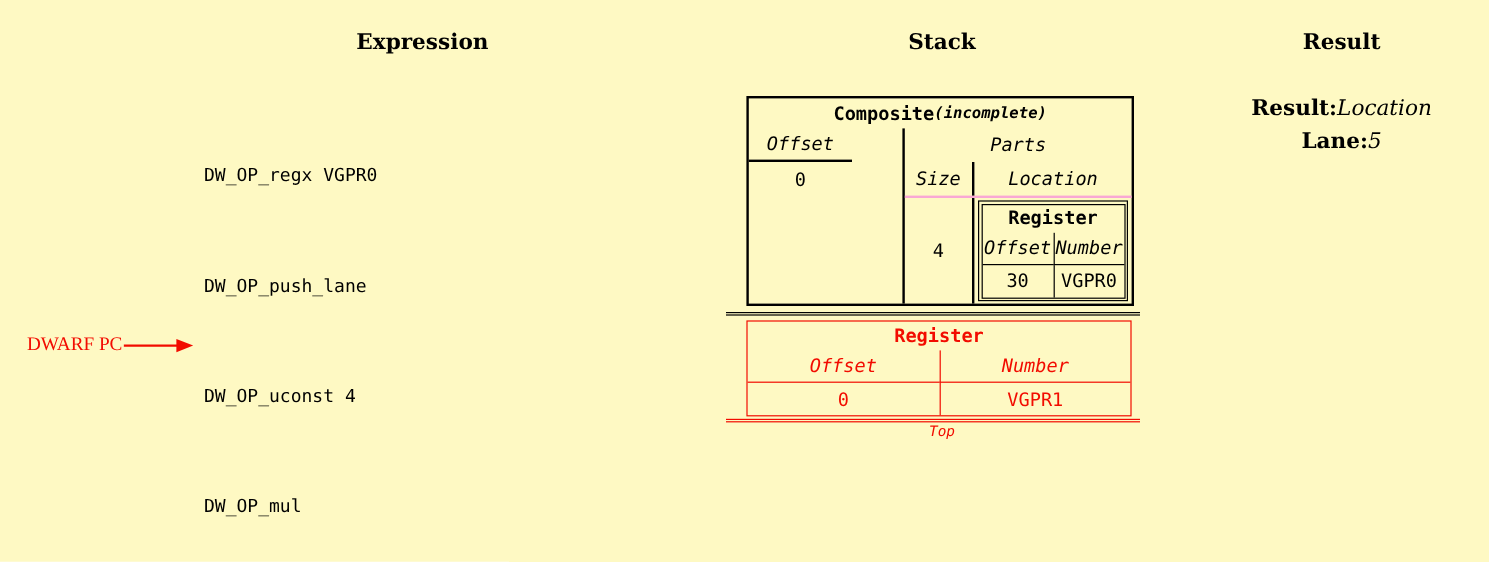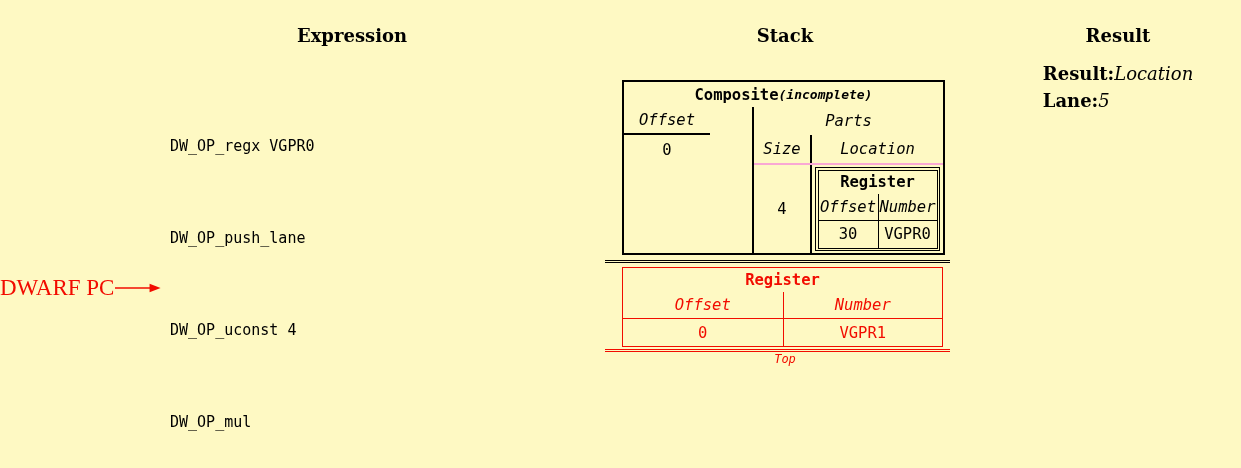--- a/index.html
+++ b/index.html
@@ -14,21 +14,21 @@
   #title-expression { left:352px; }
   #title-stack { left:785px; }
   #title-context { left:1118px; }
 
   
   #op-list { position:absolute; left:170px; top:70px; font-size:15px; line-height:30.6px; white-space:pre; }
 
   
   #pc-pointer { position:absolute; left:0; top:277px; width:161px; height:22px;
                 display:flex; align-items:center; justify-content:flex-end; color:var(--red); }
-  #pc-pointer .pc-text { font-family:"Liberation Serif", serif; font-size:23px; white-space:nowrap; }
+  #pc-pointer .pc-text { font-family:"Liberation Serif", serif; font-size:16px; white-space:nowrap; }
   #pc-pointer svg { display:block; margin-left:1px; }
 
   
   .ctable { position:absolute; left:622px; top:80px; width:323px; height:175px;
             border:2px solid #000; display:flex; flex-direction:column; font-size:15.5px; }
   .c-title { height:25px; display:flex; align-items:center; justify-content:center; }
   .c-title .t-bold { font-weight:bold; }
   .c-title .t-qual { font-style:italic; font-weight:bold; font-size:13px; }
   .c-body { flex:1; display:flex; min-height:0; }
   .c-col-offset { width:86px; display:flex; flex-direction:column; }
@@ -61,23 +61,23 @@
   .rtable { position:absolute; left:622px; top:267px; width:321px; height:80px;
             border:1.5px solid var(--red); color:var(--red); display:flex; flex-direction:column; font-size:15.5px; }
   .rtable .reg-title { height:24px; }
   .rtable .reg-grid .hdr { border-bottom:1.5px solid var(--red); }
   .rtable .reg-grid .rcol { border-left:1.5px solid var(--red); }
 
   #top-label { position:absolute; left:785px; top:352px; transform:translateX(-50%);
                color:var(--red); font-style:italic; font-size:12px; }
 
   
-  #context-block { position:absolute; left:1118px; top:60px; transform:translateX(-50%);
+  #context-block { position:absolute; left:1118px; top:77px; transform:translateX(-50%);
                    font-family:"DejaVu Serif", serif; font-size:18px; line-height:27px;
-                   text-align:left; white-space:nowrap; }
+                   text-align:center; white-space:nowrap; }
   #context-block .lbl { font-weight:bold; }
   #context-block .val { font-style:italic; }
 </style>
 </head>
 <body>
 
 <div id="canvas">
 
   <div class="col-title" id="title-expression">Expression</div>
   <div class="col-title" id="title-stack">Stack</div>

